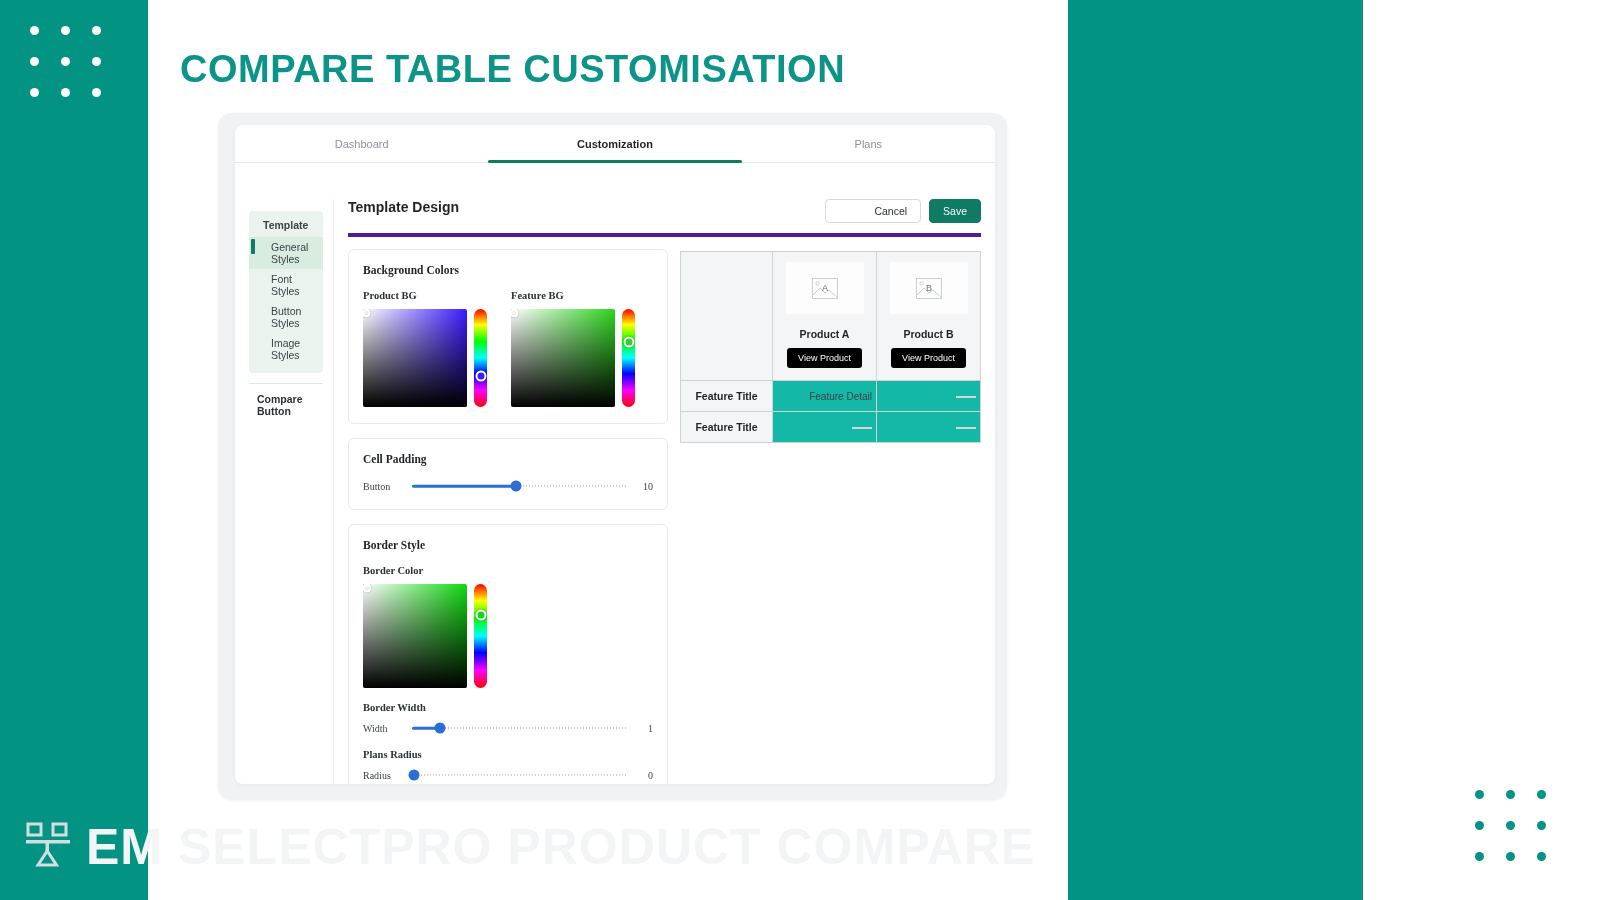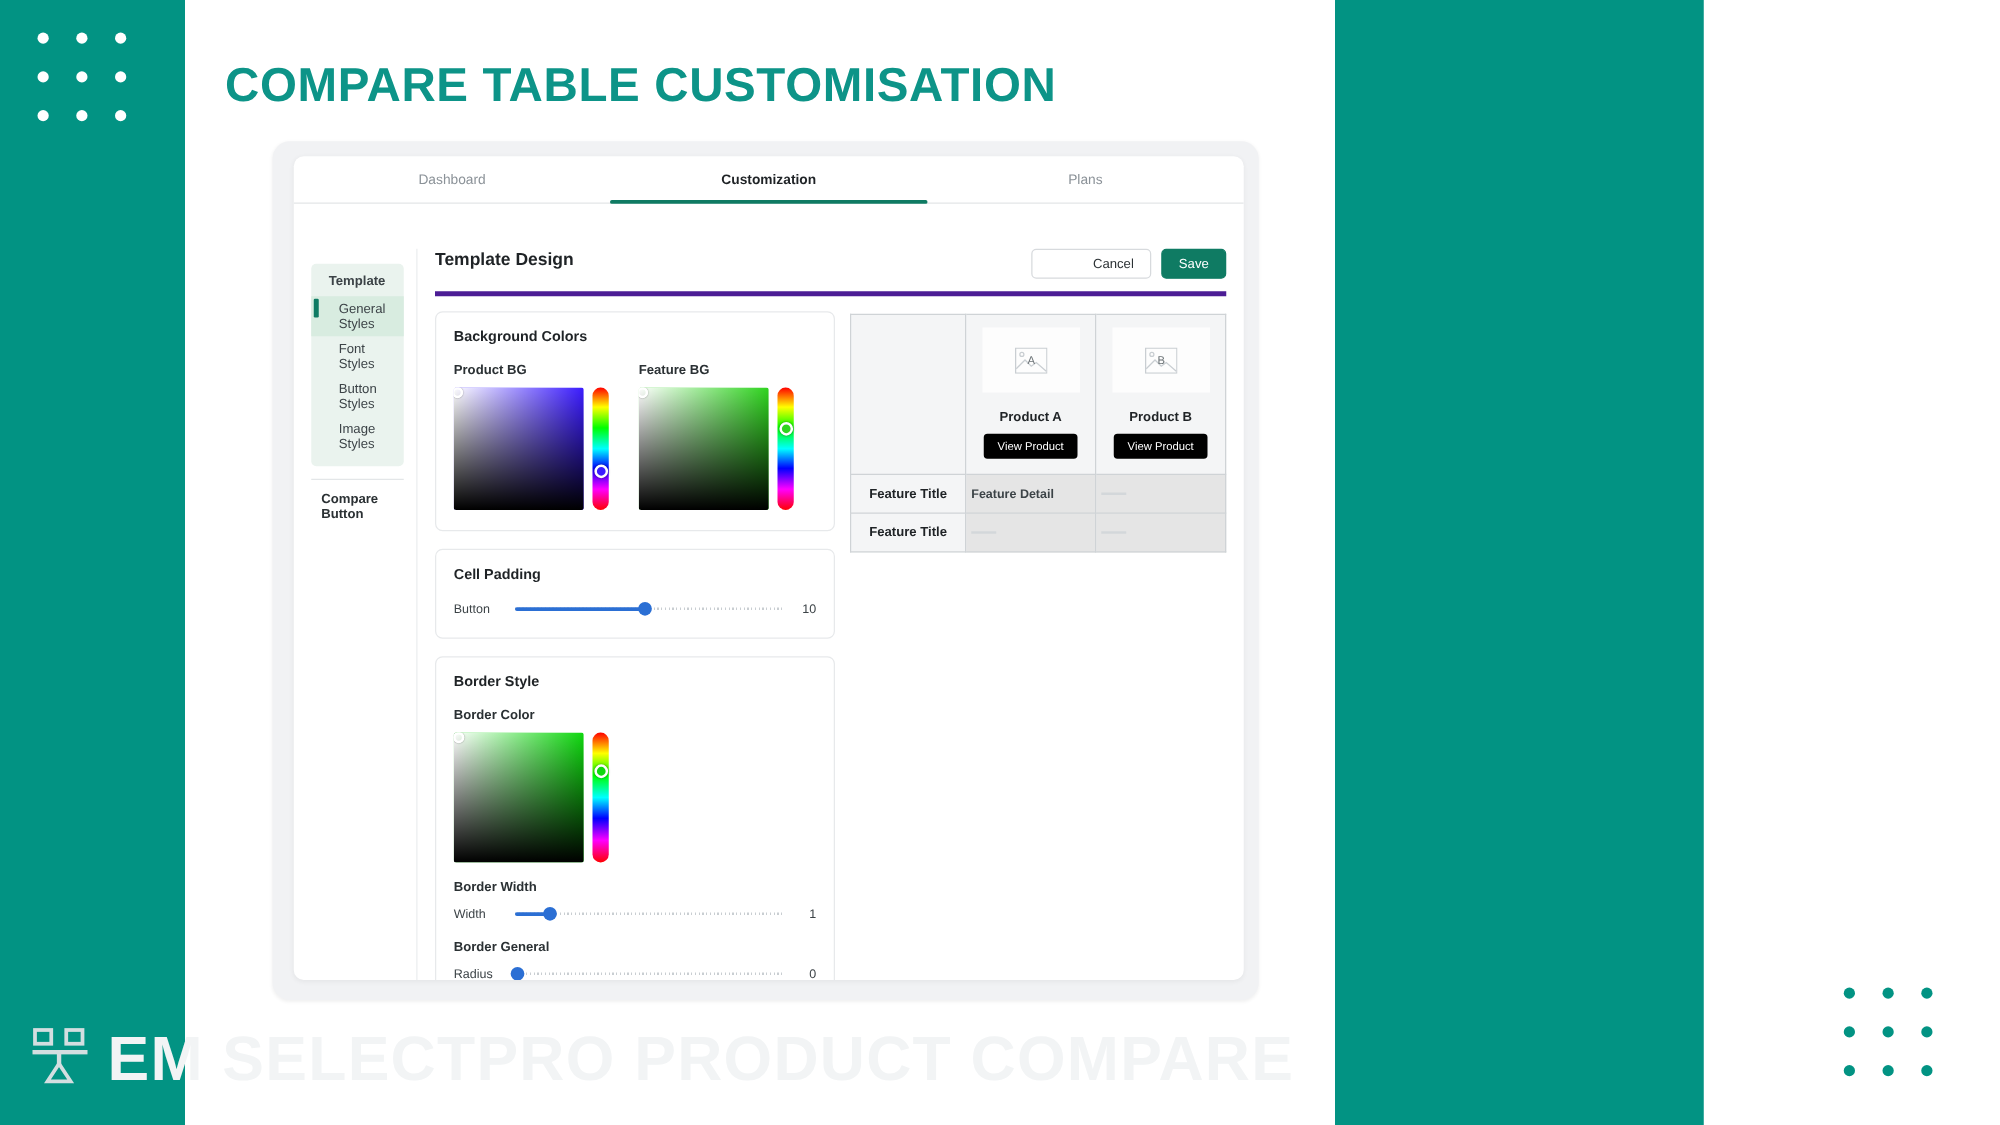--- a/index.html
+++ b/index.html
@@ -124,21 +124,21 @@
   .btn {
     font-size: 10.5px; padding: 5px 13px; border-radius: 4px; cursor: pointer;
     font-family: "Liberation Sans", sans-serif;
   }
   .btn-cancel { background: #ffffff; border: 1px solid #d7dadd; color: #2b3134; padding-left: 48px; }
   .btn-save { background: #0f7b63; border: 1px solid #0f7b63; color: #ffffff; }
 
   .panel-cols { display: flex; gap: 12px; margin-top: 12px; }
 
   
-  .controls-col { width: 320px; }
+  .controls-col { width: 320px; font-family: Liberation Serif, serif; }
   .ctrl-box {
     border: 1px solid #e7e9eb; border-radius: 6px;
     padding: 14px 14px 16px 14px; margin-bottom: 14px; background: #fff;
   }
   .ctrl-title { font-size: 11.5px; font-weight: bold; color: #1f2326; margin-bottom: 14px; }
   .ctrl-sub { font-size: 10.5px; font-weight: bold; color: #2b3134; margin-bottom: 8px; }
 
   
   .pickers-row { display: flex; gap: 24px; }
   .picker-unit { }
@@ -205,21 +205,21 @@
   }
   .prod-name { font-size: 10.5px; font-weight: bold; color: #1f2326; margin-bottom: 7px; }
   .prod-btn {
     display: inline-block; background: #000; color: #fff;
     font-size: 9px; padding: 5px 11px; border-radius: 3px; cursor: pointer;
   }
   .feat-label {
     background: #f4f5f6; font-size: 10.5px; font-weight: bold;
     color: #1f2326; text-align: center; padding: 9px 10px;
   }
-  .feat-val { background: #e5e5e5; font-size: 10px; color: #3c4347; text-align: left; padding: 9px 4px; font-weight: bold; }
+  .feat-val { background: #14b8a6; font-size: 10px; color: #3c4347; text-align: right; padding: 9px 4px; }
   .dash { display: inline-block; width: 20px; height: 2px; background: #d3d7da; vertical-align: middle; }
 </style>
 </head>
 <body>
 
 <div class="stage">
 
   <div class="teal-left"></div>
   <div class="teal-right"></div>
 
@@ -370,21 +370,21 @@
               <div class="slider-row" style="margin-bottom:14px;">
                 <div class="slider-label">Width</div>
                 <div class="slider-track">
                   <div class="track-line"></div>
                   <div class="track-fill" id="width-fill" style="width: 13%;"></div>
                   <div class="track-thumb" id="width-thumb" style="left: 13%;"></div>
                 </div>
                 <div class="slider-value">1</div>
               </div>
 
-              <div class="ctrl-sub">Border General</div>
+              <div class="ctrl-sub">Plans Radius</div>
               <div class="slider-row">
                 <div class="slider-label">Radius</div>
                 <div class="slider-track">
                   <div class="track-line"></div>
                   <div class="track-fill" id="radius-fill" style="width: 1%;"></div>
                   <div class="track-thumb" id="radius-thumb" style="left: 1%;"></div>
                 </div>
                 <div class="slider-value">0</div>
               </div>
             </div>

